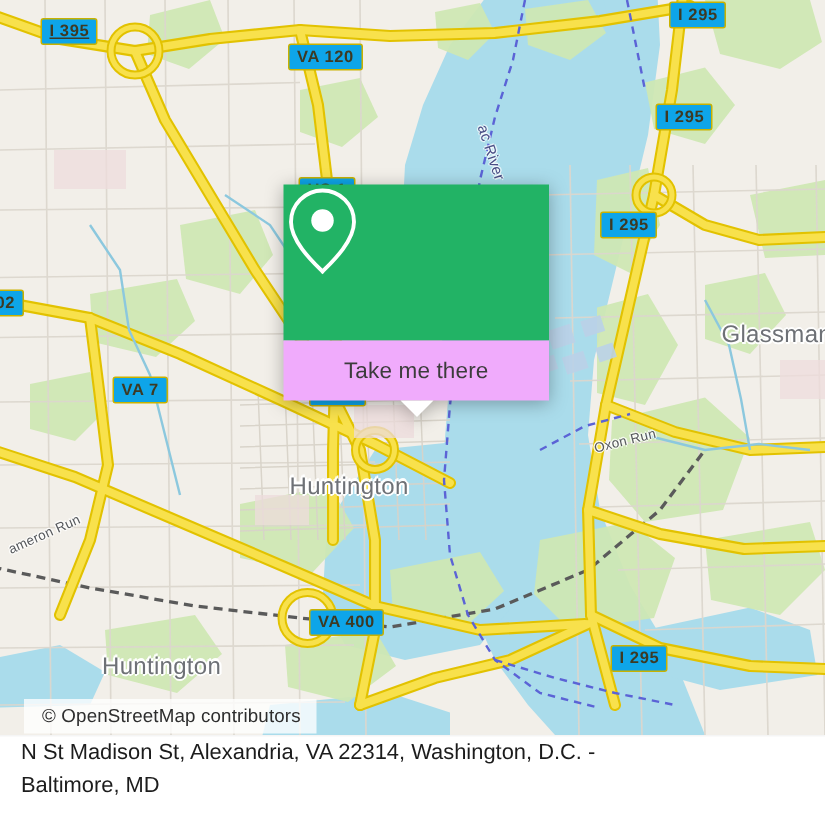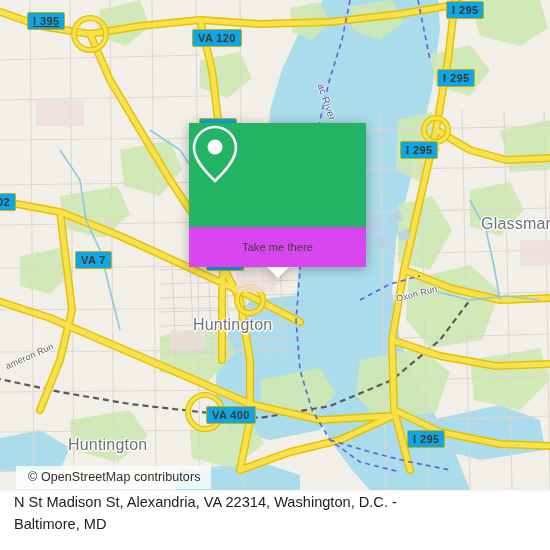--- a/index.html
+++ b/index.html
@@ -84,25 +84,25 @@
   }
   #poi-card .card-top {
     height: 104px;
     background: #22B365;
     display: flex;
     align-items: center;
     justify-content: center;
   }
   #poi-card .card-btn {
     height: 40px;
-    background: #d946ef;
+    background: #f0abfc;
     display: flex;
     align-items: center;
     justify-content: center;
-    font-size: 11px;
+    font-size: 15px;
     color: #3c3c3c;
     letter-spacing: .1px;
   }
   #poi-card .card-tail {
     position: absolute;
     left: 50%;
     top: 144px;
     margin-left: -11px;
     width: 0; height: 0;
     border-left: 11px solid transparent;

